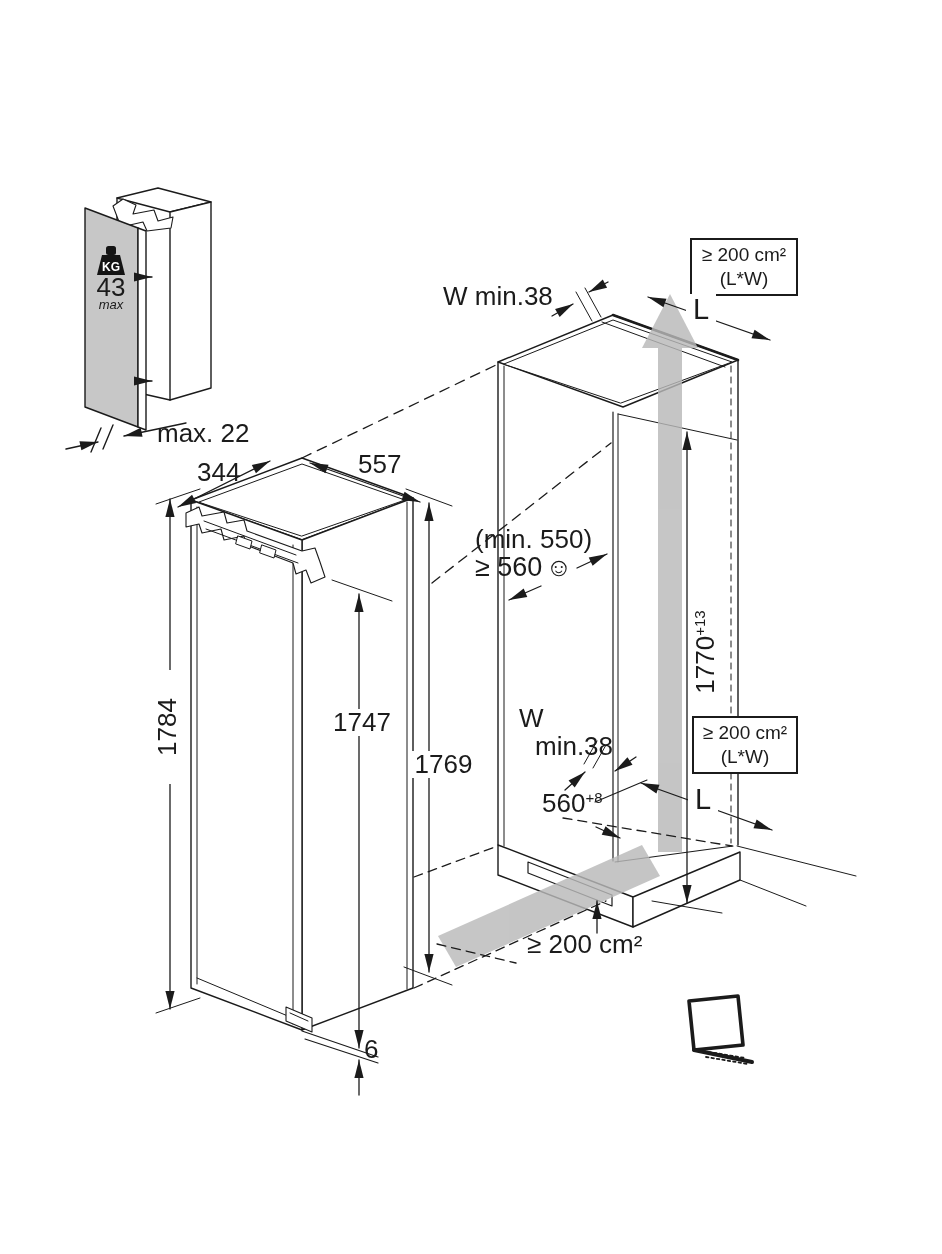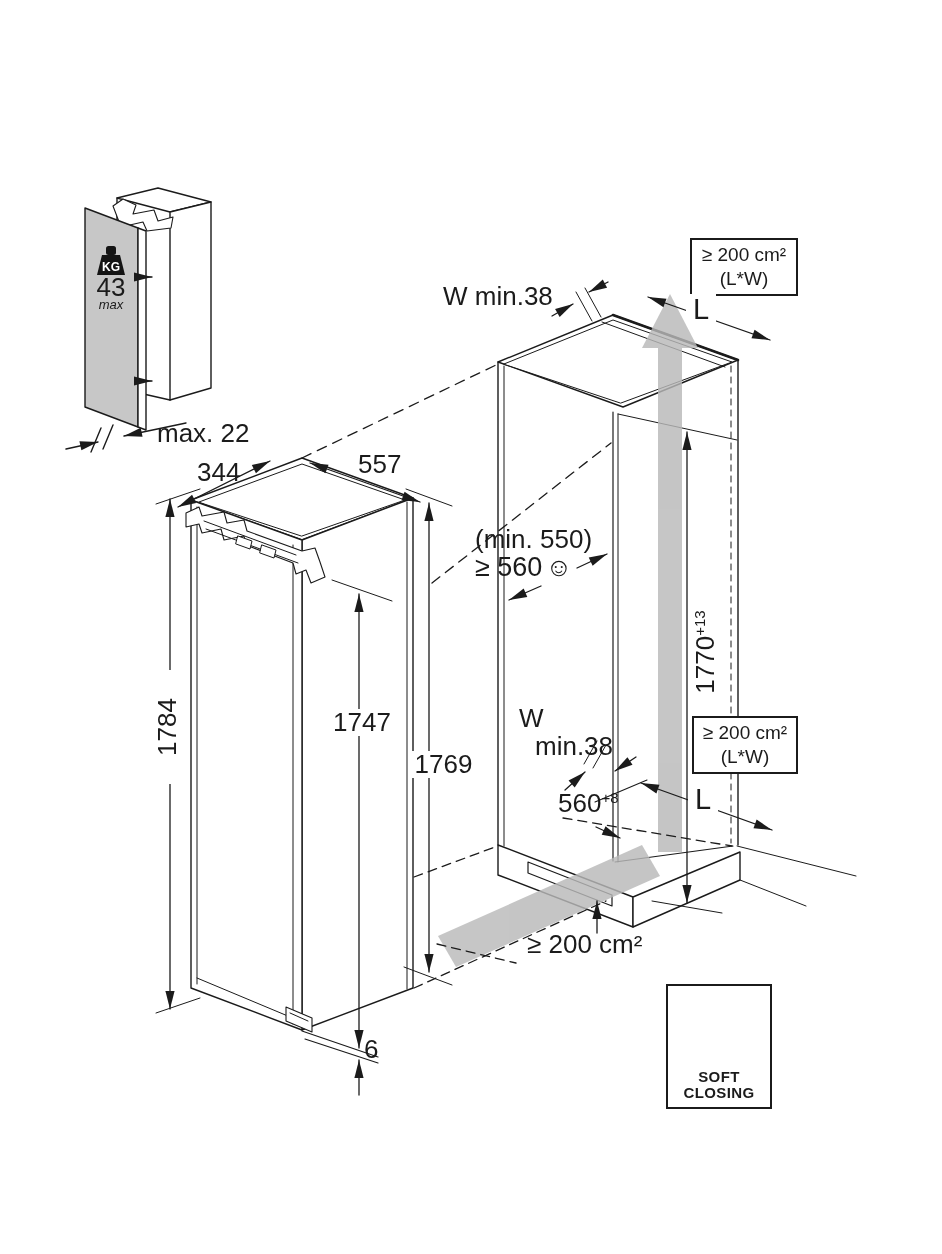--- a/index.html
+++ b/index.html
@@ -177,25 +177,21 @@
 </div>
 
 <div class="notebox" style="left:692px;top:716px;width:98px;">
   <span>≥ 200 cm²</span>
   <span>(L*W)</span>
 </div>
 
 <div class="lbl fs26" style="left:519px;top:705px;">W</div>
 <div class="lbl fs26" style="left:519px;top:733px;margin-left:16px;">min.38</div>
 
-<div class="lbl fs26" style="left:542px;top:790px;margin-left:16px;">
+<div class="lbl fs26" style="left:542px;top:790px;">
   <span>560</span><span class="sup">+8</span>
 </div>
 <div class="lbl fs28 ctr bgw" style="left:688px;top:784px;width:26px;">L</div>
 
 <div class="lbl fs26" style="left:527px;top:931px;">≥ 200 cm²</div>
 
-<div id="badge">
-  <div class="badge-txt" style="top:82px;">SOFT</div>
-  <div class="badge-txt" style="top:98px;">CLOSING</div>
-</div>
 
 </div>
 
 </body></html>

